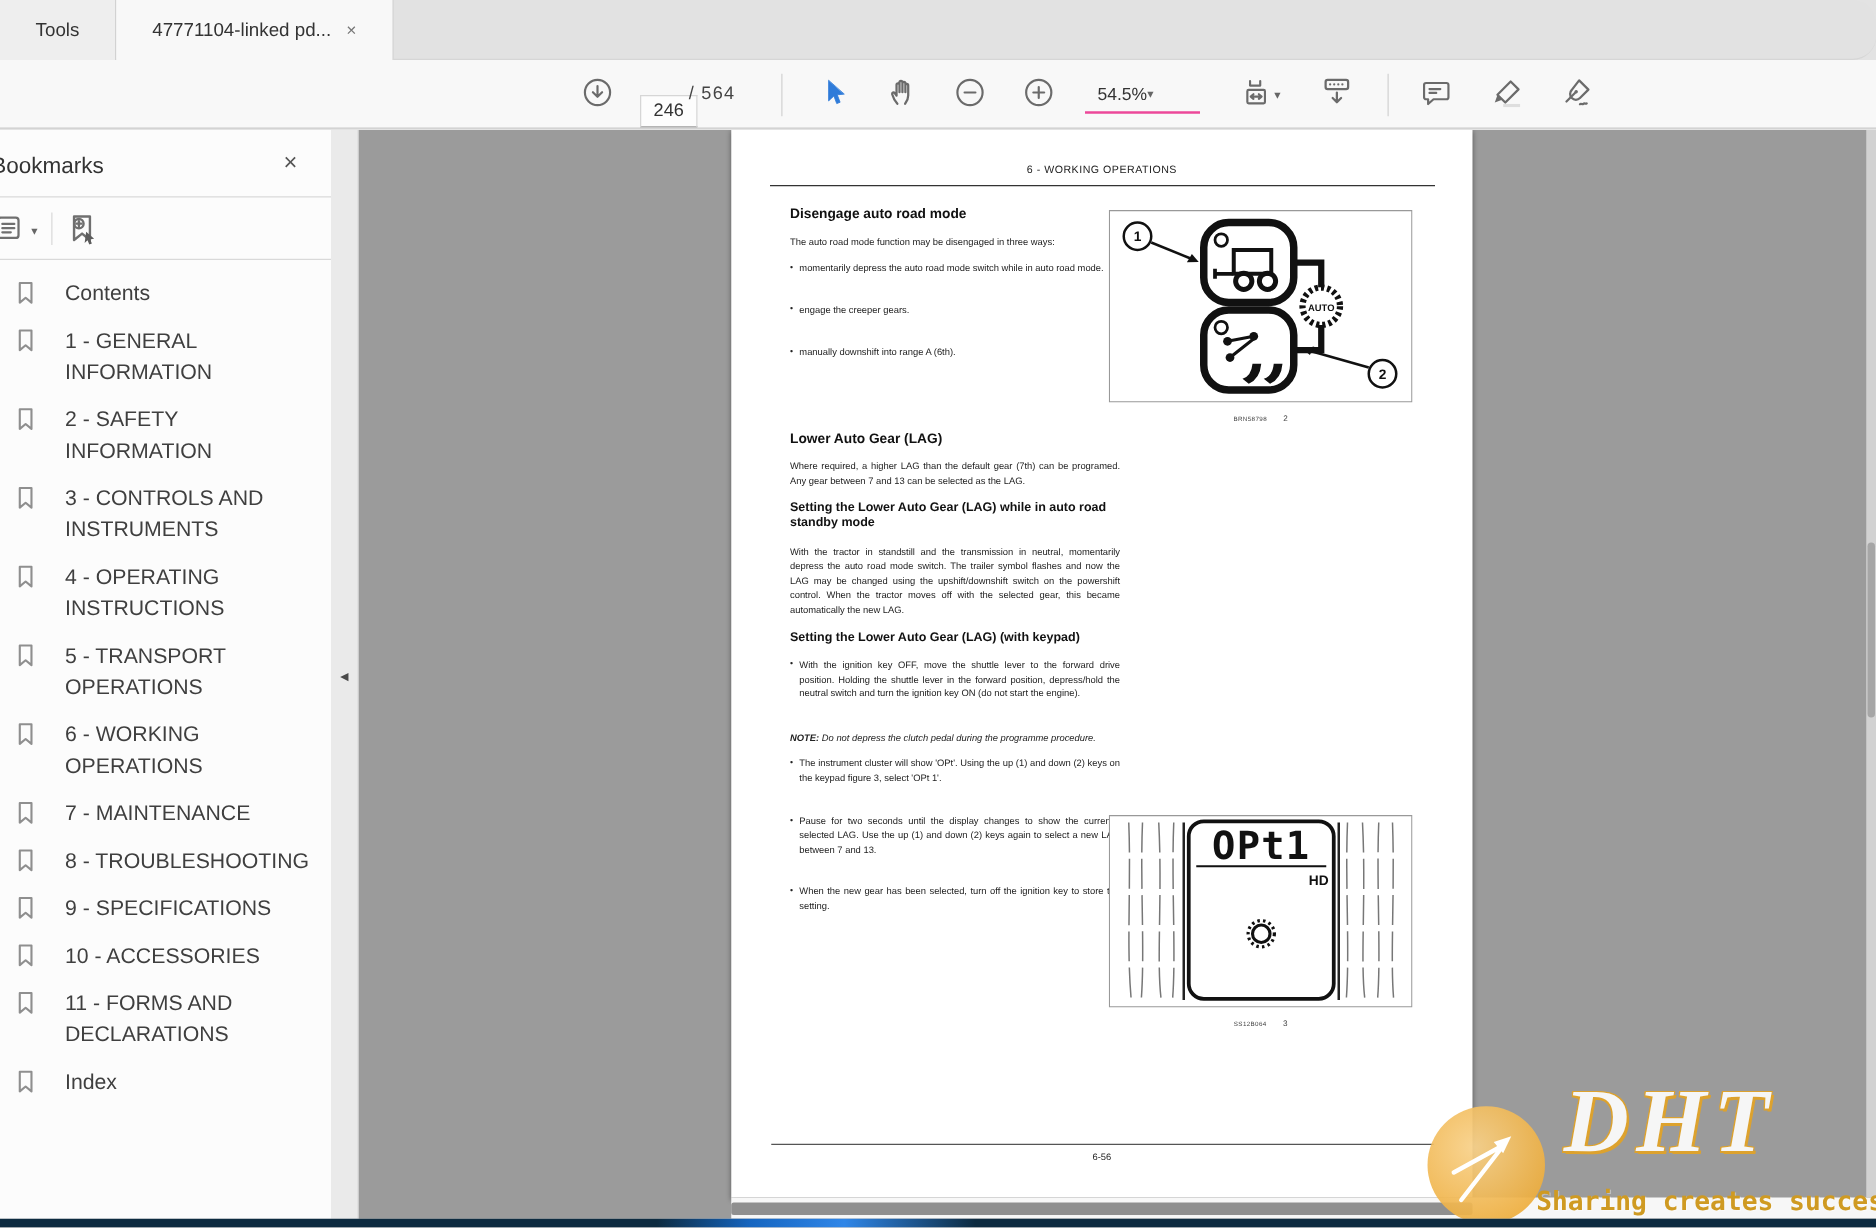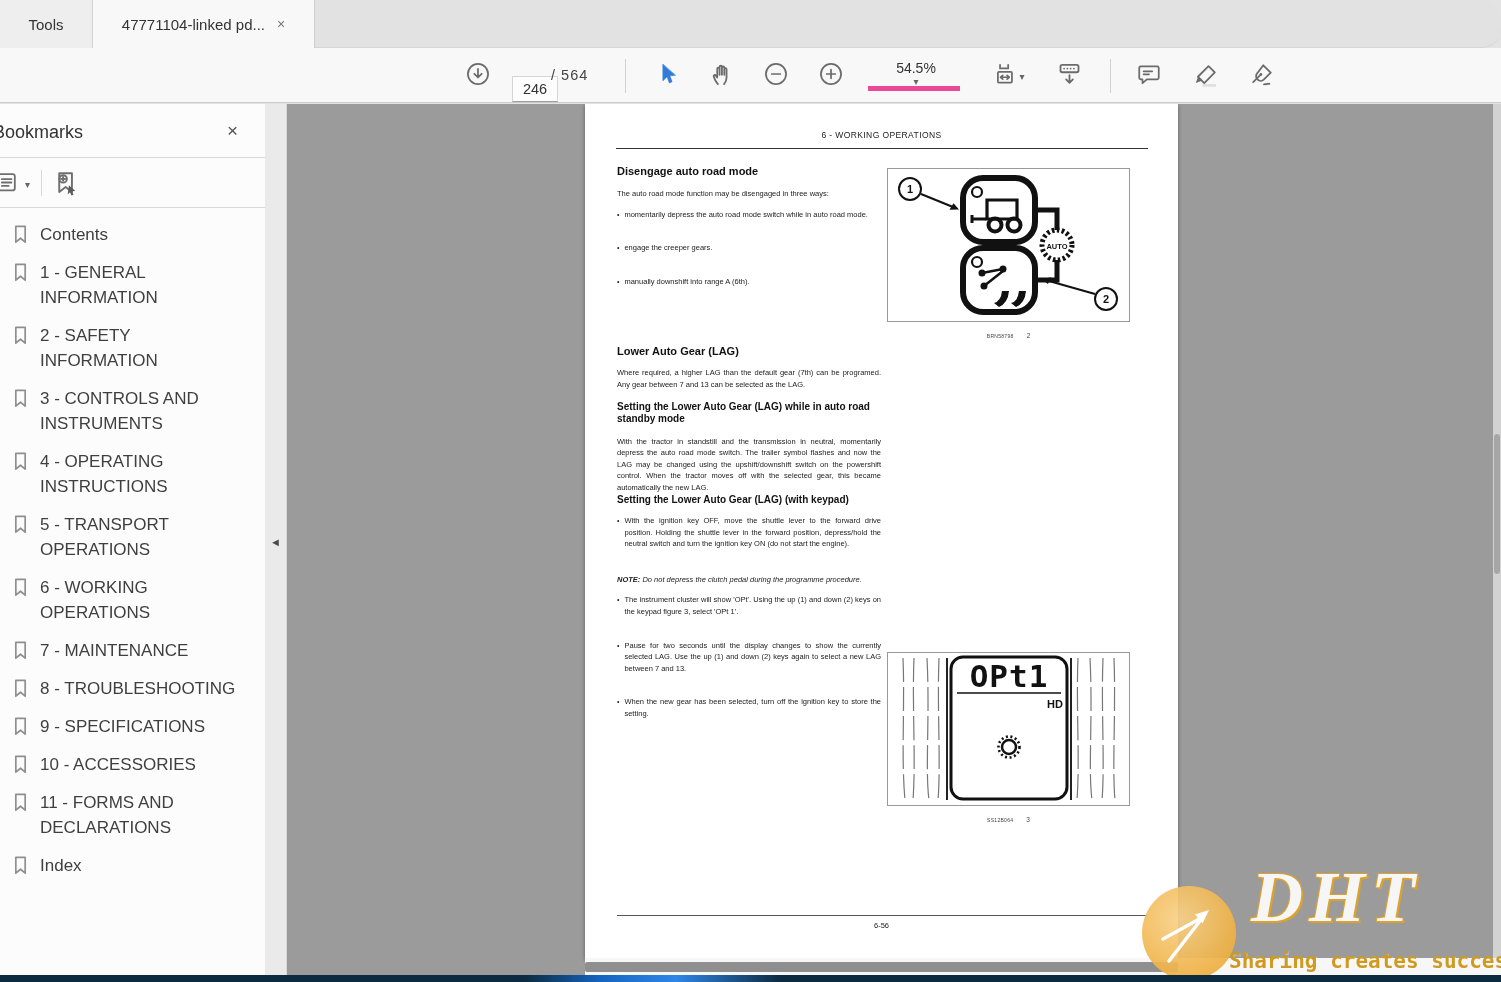--- a/index.html
+++ b/index.html
@@ -21,70 +21,70 @@
              border-bottom:1px solid #c9c9c9; }
   .tb { position:absolute; top:11px; width:34px; height:34px; display:flex; align-items:center;
         justify-content:center; border-radius:3px; }
   .tb svg { stroke:#6b6b6b; fill:none; stroke-width:1.6; stroke-linecap:round; stroke-linejoin:round; }
   .tb-divider { position:absolute; top:11px; width:1px; height:34px; background:#d2d2d2; }
   .page-box { position:absolute; left:512px; top:28px; width:46px; height:26px;
               border:1px solid #d6d6d6; border-bottom:1px solid #9d9d9d; background:#fdfdfd;
               text-align:center; font-size:14.5px; color:#333; font-family:"Liberation Sans",sans-serif; }
   .page-total { position:absolute; left:551px; top:19px; font-size:14.5px; color:#444; letter-spacing:1px; }
   .zoom-ctrl { position:absolute; left:868px; top:13px; width:92px; height:30px;
-               border-bottom:5px solid #ec4899; display:flex; align-items:center;
-               justify-content:center; padding:0 6px 0 10px; font-size:14px; color:#333;flex-direction:column; }
+               border-bottom:2px solid #ec4899; display:flex; align-items:center;
+               justify-content:flex-start; padding:0 6px 0 10px; font-size:14px; color:#333; }
   .caret { font-size:10px; color:#666; }
 
   
   .sidebar { position:absolute; top:104px; left:0; width:265px; bottom:7px; background:#fcfcfc; overflow:hidden; }
   .sb-header { position:relative; height:54px; border-bottom:1px solid #d9d9d9; }
   .sb-title { position:absolute; left:-7px; top:18px; font-size:18px; color:#333; }
   .sb-close { position:absolute; right:27px; top:16px; font-size:19px; color:#555; }
   .sb-tools { position:relative; height:50px; border-bottom:1px solid #d9d9d9; overflow:hidden; }
   .sb-tools svg { stroke:#6f6f6f; fill:none; stroke-width:1.6; stroke-linecap:round; stroke-linejoin:round; }
   .sb-opt { position:absolute; left:-6px; top:11px; display:flex; align-items:center; gap:4px; }
   .sb-vdiv { position:absolute; left:41px; top:12px; width:1px; height:26px; background:#d9d9d9; }
   .sb-add { position:absolute; left:52px; top:11px; }
   .bm-list { position:absolute; top:118px; left:12px; right:8px; }
-  .bm-item { display:flex; gap:11px; margin-bottom:13px; }
+  .bm-item { display:flex; gap:23px; margin-bottom:13px; }
   .bm-item svg { flex-shrink:0; margin-top:2px; stroke:#8f8f8f; fill:none; stroke-width:2; stroke-linejoin:round; }
   .bm-label { font-size:17px; line-height:25px; color:#3f3f3f; max-width:212px; }
 
   
   .resize-strip { position:absolute; top:104px; left:265px; width:22px; bottom:7px; background:#eaeaea;
                   border-right:1px solid #d8d8d8; }
   .collapse-arrow { position:absolute; left:5px; top:432px; font-size:11px; color:#4a4a4a; }
 
   
   .docarea { position:absolute; top:104px; left:287px; right:0; bottom:7px; background:#9b9b9b; overflow:hidden; }
   .pdf-page { position:absolute; left:298px; top:-1px; width:593px; height:855px; background:#ffffff;
               box-shadow:0 2px 4px rgba(0,0,0,.4); font-family:"Liberation Sans",sans-serif; color:#1c1c1c; }
 
   .run-header { position:absolute; top:27px; left:0; width:100%; text-align:center; font-size:8.5px;
                 letter-spacing:.4px; color:#222; }
   .head-rule { position:absolute; top:45px; left:31px; right:30px; height:1px; background:#333; }
 
-  .col-left { position:absolute; left:32px; top:0; width:264px; text-align:justify; }
+  .col-left { position:absolute; left:47px; top:0; width:264px; text-align:justify; }
   .col-left h1 { font-size:11px; font-weight:bold; color:#111; text-align:left; line-height:13px; }
   .col-left h2 { font-size:10px; font-weight:bold; color:#111; text-align:left; line-height:12.5px; }
   .col-left p  { font-size:7.5px; line-height:11.6px; color:#222; }
   .bullet { display:flex; gap:5px; font-size:7.5px; line-height:11.6px; color:#222; margin-top:22px; }
   .bullet::before { content:"•"; font-size:7px; line-height:11.6px; }
   .bullet span { flex:1; text-align:justify; }
   .note { font-size:7.5px; line-height:11.6px; font-style:italic; color:#222; margin-top:24px; }
   .note b { font-style:italic; }
 
   .h1-disengage { padding-top:62px; }
   .p-intro { margin-top:10px; }
   .h1-lag { margin-top:58px; }
   .p-lag { margin-top:9px; }
   .h2-standby { margin-top:10px; }
   .p-standby { margin-top:10px; }
-  .h2-keypad { }
+  .h2-keypad { margin-top:11px; }
   .b-first { margin-top:9px; }
 
   .figure { position:absolute; left:302px; width:243px; height:154px; }
   .fig2 { top:65px; }
   .fig3 { top:549px; }
   .fig-caption { position:absolute; left:302px; width:243px; text-align:center; color:#444; }
   .cap2 { top:221px; }
   .cap3 { top:705px; }
   .fig-id { font-size:5px; letter-spacing:.3px; }
   .fig-num { font-size:6.5px; margin-left:13px; }

